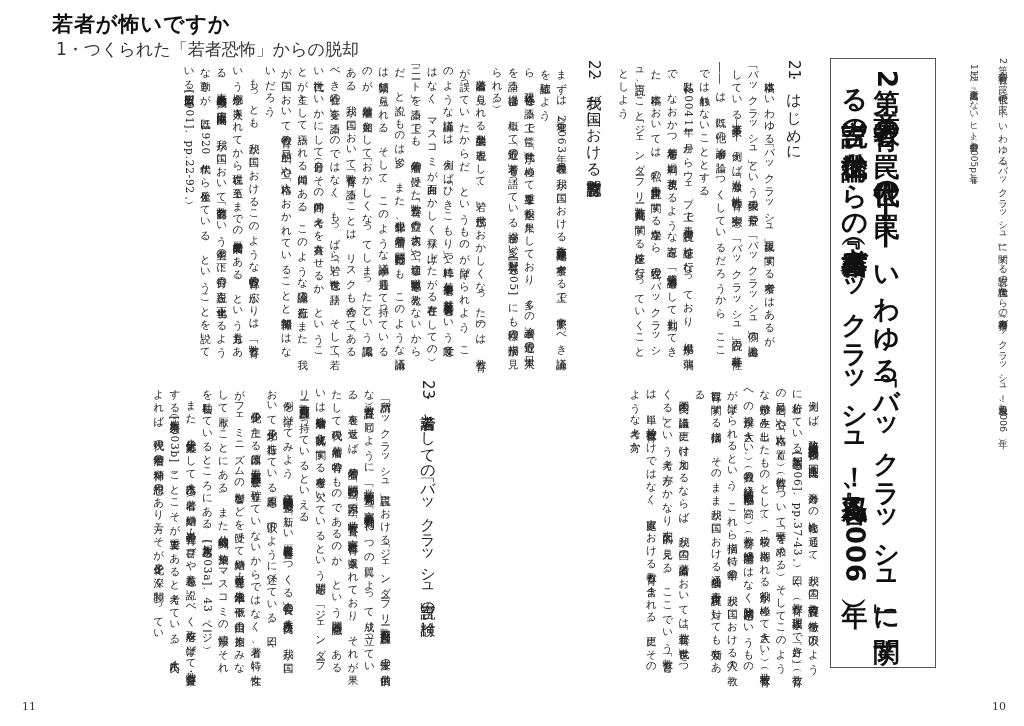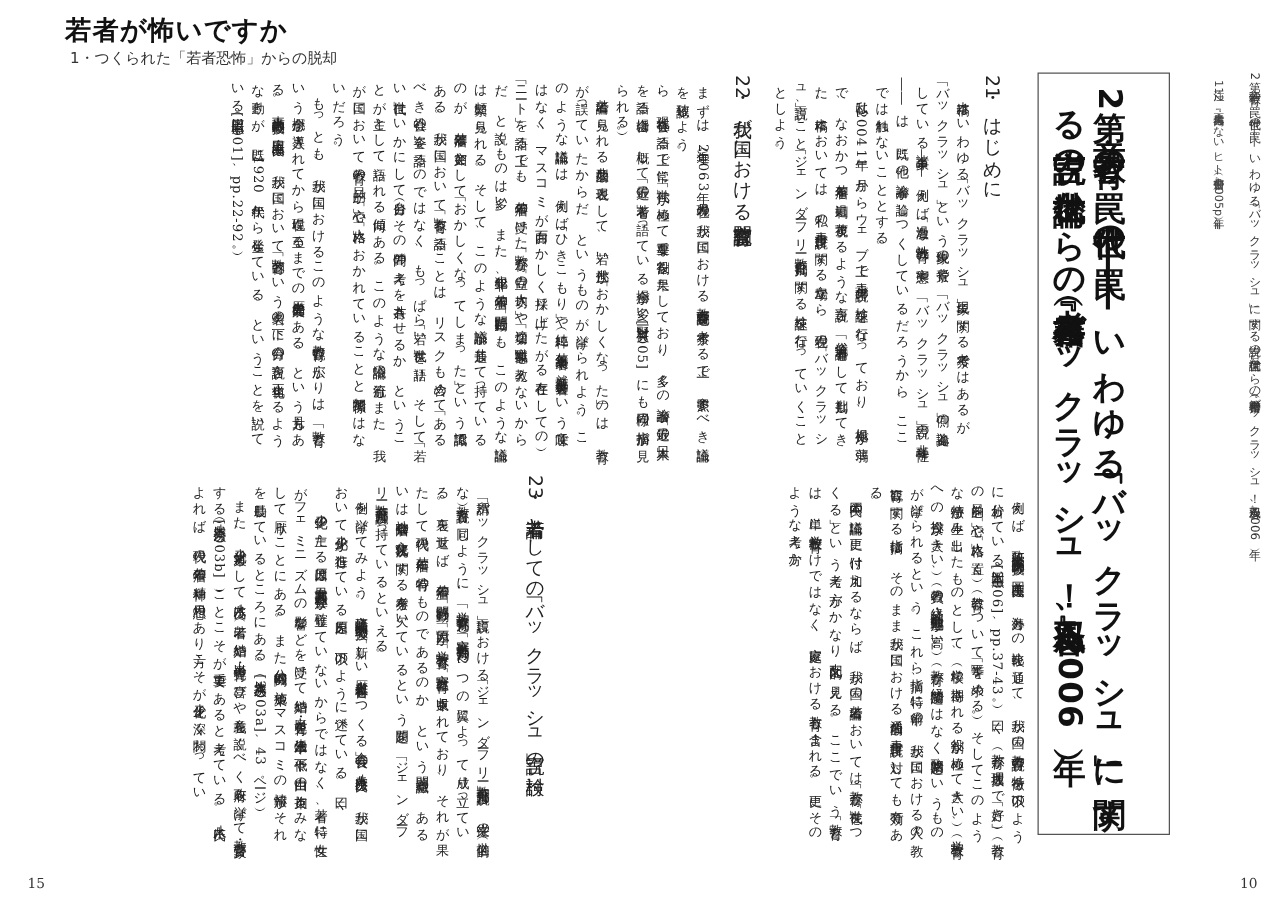--- a/index.html
+++ b/index.html
@@ -8,21 +8,21 @@
     font-family: "DejaVu Serif", "Liberation Serif", serif; color: #222;
   }
   .abs { position: absolute; }
   .vt { writing-mode: vertical-rl; text-orientation: mixed; }
   .page-title {
     left: 52px; top: 10px; font-family: "DejaVu Sans", "Liberation Sans", sans-serif;
     font-size: 21px; font-weight: bold; letter-spacing: 1px; color: #111;
   }
   .page-subtitle {
     left: 56px; top: 38px; font-family: "DejaVu Sans", "Liberation Sans", sans-serif;
-    font-size: 12px; color: #333;
+    font-size: 17px; color: #333;
   }
   .running-head {
     right: 14px; top: 58px; height: 610px; font-family: "DejaVu Sans", "Liberation Sans", sans-serif;
     font-size: 9.5px; line-height: 14px; color: #333;
   }
   .note {
     right: 44px; top: 64px; height: 300px; font-family: "DejaVu Sans", "Liberation Sans", sans-serif;
     font-size: 9px; line-height: 12px; color: #444;
   }
   .title-box {
@@ -57,21 +57,21 @@
 
 <div class="abs vt sec-head" style="left:418px; top:380px; height:290px;">2・3 若者論としての「バックラッシュ」言説の検討</div>
 
 <div class="abs vt col" style="right:630px; top:382px; height:286px; width:360px;">
   <p>所謂「バックラッシュ」言説における「ジェンダーフリー教育」批判言説は、従来の（世俗的な）教育言説と同じように、「学校教育批判」と「家庭教育批判」の2つの翼によって成り立っている。裏を返せば、若年層の「問題行動」の「原因」が「学校教育」と「家庭教育」に収束されており、それが果たして現代の若年層に特有のものであるのか、という問題意識や、あるいは社会階層や文化状況に関する考察を欠いているという問題を、「ジェンダーフリー教育」批判言説は持っているといえる。</p>
   <p>例を挙げてみよう。高崎経済大学助教授で「新しい歴史教科書をつくる会」会長の八木秀次氏は、我が国において少子化が進行している原因を、以下のように述べている。曰く、</p>
   <p style="text-indent:2em;">少子化の主たる原因は男女共同参画社会が確立していないからではなく、若者、特に女性がフェミニズムの影響などを受けて結婚や出産・育児を生活水準の低下や自由の拘束とみなして厭うことにある。また公的機関の施策やマスコミの情報がそれを助長しているところにある。（八木秀次[2003a]、43ページ）</p>
   <p>また、少子化対策として八木氏は（若者に結婚や出産・育児の喜びや意義を説くべく政府を挙げて教育・啓蒙する）（八木秀次[2003b]）ことこそが重要であると考えている。八木氏によれば、現代の若年層の精神や思想のあり方こそが少子化と深く関わってい</p>
 </div>
 
-<div class="abs pg" style="left:22px; top:700px;">15</div>
+<div class="abs pg" style="left:22px; top:700px;">11</div>
 
 <div class="abs vt running-head">第2章 教育の罠、世代の罠――いわゆる「バックラッシュ」に関する言説の世代論からの考察（書籍『バックラッシュ！』双風舎、2006年）</div>
 <div class="abs vt note">注1・12 正高信男『考えないヒト』（中公新書、2005年）p.ⅲ</div>
 
 <div class="abs title-box">
   <div class="vt">第2章 教育の罠、世代の罠――いわゆる「バックラッシュ」に関する言説の世代論からの考察（書籍『バックラッシュ！』双風舎、2006年）</div>
 </div>
 
 <div class="abs vt sec-head" style="left:784px; top:60px; height:290px;">2・1 はじめに</div>
 

